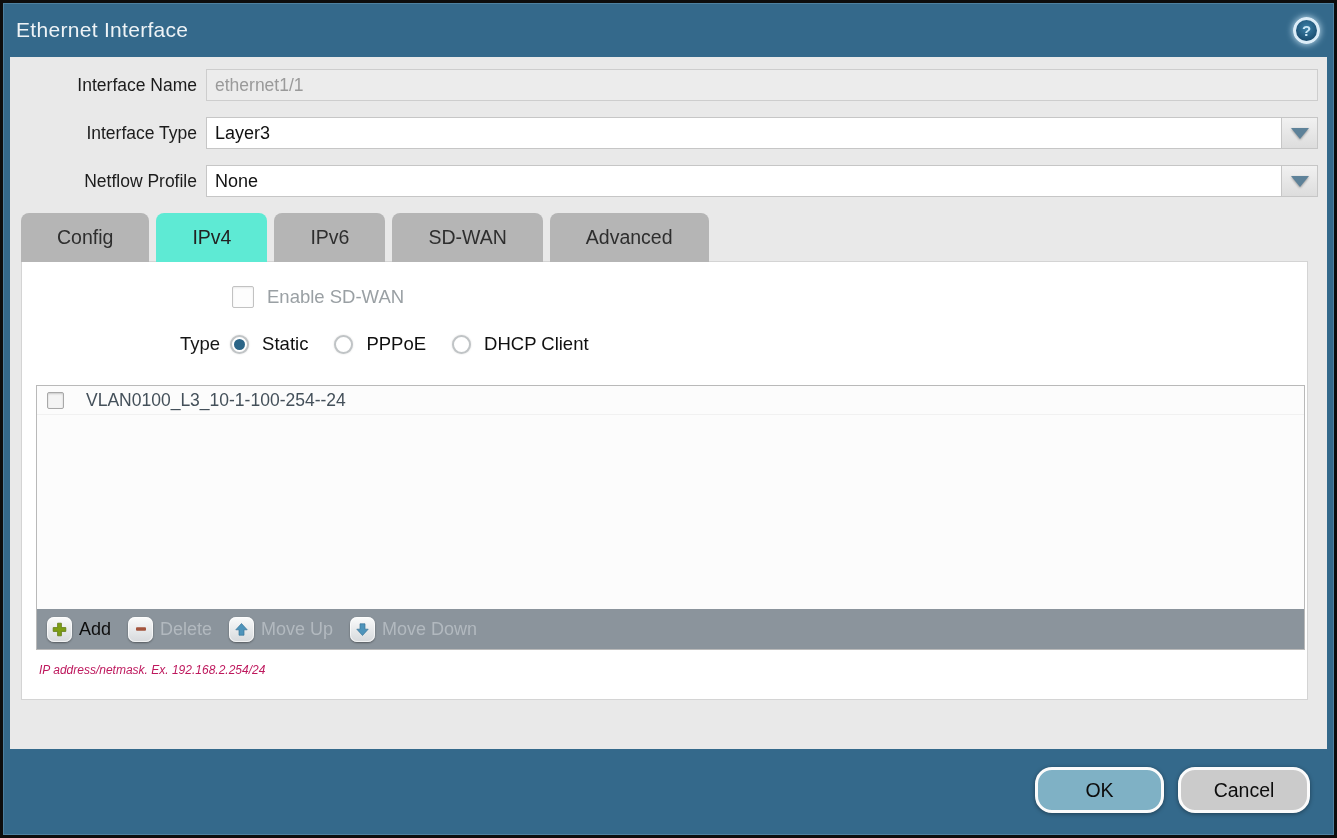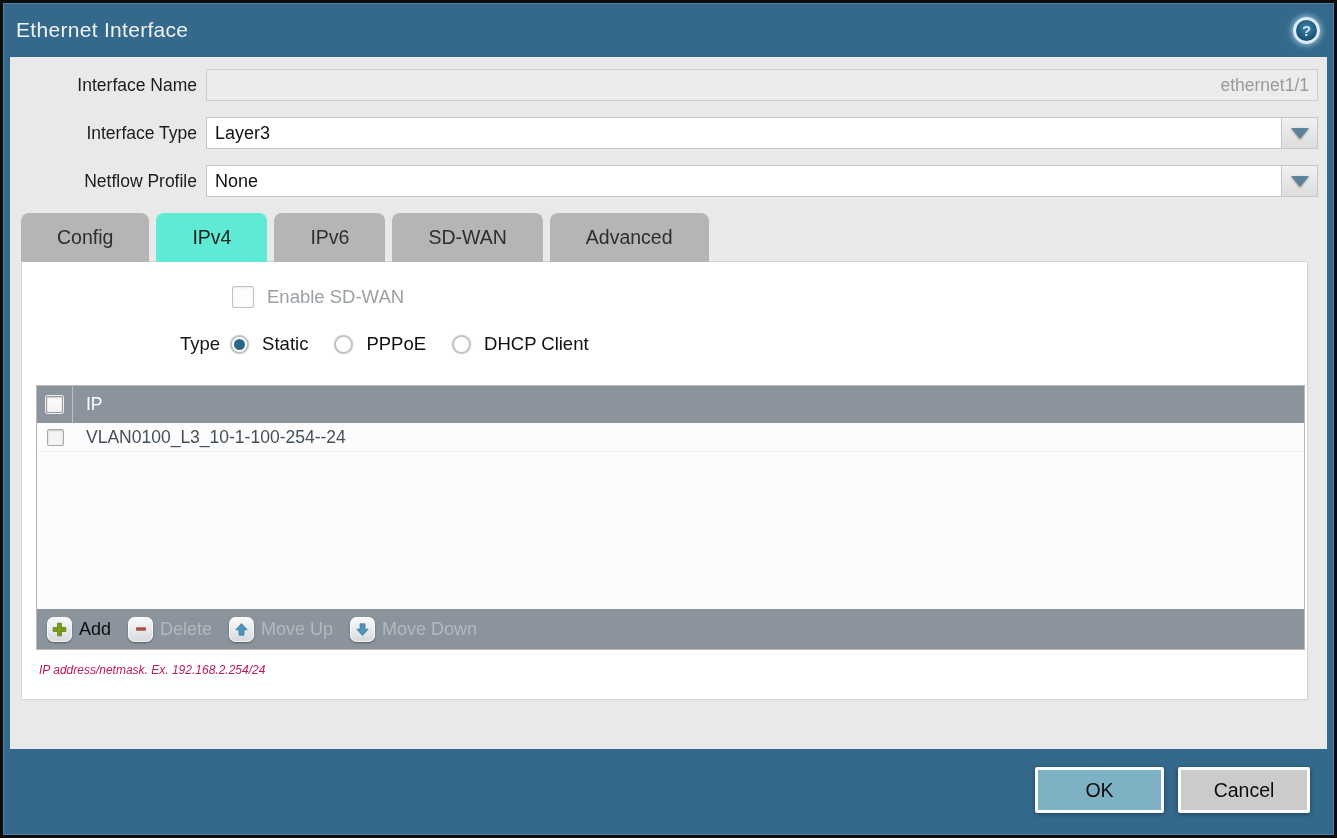--- a/index.html
+++ b/index.html
@@ -20,21 +20,21 @@
                display:flex; align-items:center; justify-content:center; cursor:pointer; }
 
   
   .content { position:absolute; left:7px; right:7px; top:54px; height:692px;
              background:#e9e9e9; padding:12px 9px 0 6px; }
 
   .form-row { display:flex; align-items:center; height:32px; margin-bottom:16px; }
   .form-label { width:190px; text-align:right; padding-right:9px; font-size:17.5px; color:#1c1c1c; }
   .field-wrap { flex:1; height:32px; position:relative; display:flex; }
   .text-field { flex:1; height:32px; border:1px solid #c6c6c6; background:#fff;
-                font-family:inherit; font-size:17.5px; color:#222; padding:8px 8px; outline:none;text-align:right; }
+                font-family:inherit; font-size:17.5px; color:#222; padding:8px 8px; outline:none; }
   .text-field.disabled { background:#ececec; color:#9a9a9a; border-color:#cdcdcd; }
   .combo { flex:1; height:32px; border:1px solid #c6c6c6; background:#fff;
            display:flex; align-items:stretch; }
   .combo-value { flex:1; display:flex; align-items:center; padding-left:8px;
                  font-size:18px; color:#111; }
   .combo-btn { width:36px; background:linear-gradient(#f1f1f1,#dddddd);
                border-left:1px solid #c6c6c6; display:flex; align-items:center;
                justify-content:center; cursor:pointer; }
   .dd-arrow { width:0; height:0; border-left:9px solid transparent; border-right:9px solid transparent;
               border-top:11px solid #5e8299; filter:drop-shadow(0 1px 1px rgba(0,0,0,.35)); }
@@ -88,21 +88,21 @@
   .tb-icon { width:25px; height:25px; border-radius:7px;
              background:linear-gradient(#fafbfb,#d6d9dc);
              box-shadow:0 1px 2px rgba(0,0,0,.4), inset 0 0 0 1px rgba(255,255,255,.65);
              display:flex; align-items:center; justify-content:center; }
   .tb-label { font-size:18px; color:#0d0d0d; }
   .tb-btn.disabled .tb-label { color:#b2b9bf; }
   .grid-note { position:absolute; left:17px; top:401px; font-size:12px; color:#be185d;font-style:italic; }
 
   
   .footer { position:absolute; right:24px; bottom:22px; display:flex; gap:14px; }
-  .btn { height:46px; border:3px solid #fbfbfb; border-radius:2px; font-size:19.5px;
+  .btn { height:46px; border:3px solid #fbfbfb; border-radius:17px; font-size:19.5px;
          color:#0d0d0d; display:flex; align-items:center; justify-content:center;
          box-shadow:0 1px 4px rgba(0,0,0,.4); cursor:pointer; font-family:inherit; }
   .btn-ok { width:129px; background:#7fb1c5; }
   .btn-cancel { width:132px; background:#cbcbcb; }
 </style>
 </head>
 <body>
 
 <div class="dialog">
 
@@ -170,26 +170,20 @@
           <div class="radio" data-checked="false"></div>
           <div class="radio-label">PPPoE</div>
         </div>
         <div class="radio-opt">
           <div class="radio" data-checked="false"></div>
           <div class="radio-label">DHCP Client</div>
         </div>
       </div>
 
       <div class="grid">
-        <div class="grid-header">
-          <div class="cb-cell">
-            <div class="cb"></div>
-          </div>
-          <div class="col-head">IP</div>
-        </div>
         <div class="grid-row">
           <div class="cb-cell">
             <div class="cb"></div>
           </div>
           <div class="cell-ip">VLAN0100_L3_10-1-100-254--24</div>
         </div>
         <div class="grid-filler"></div>
         <div class="grid-toolbar">
           <div class="tb-btn">
             <div class="tb-icon">

